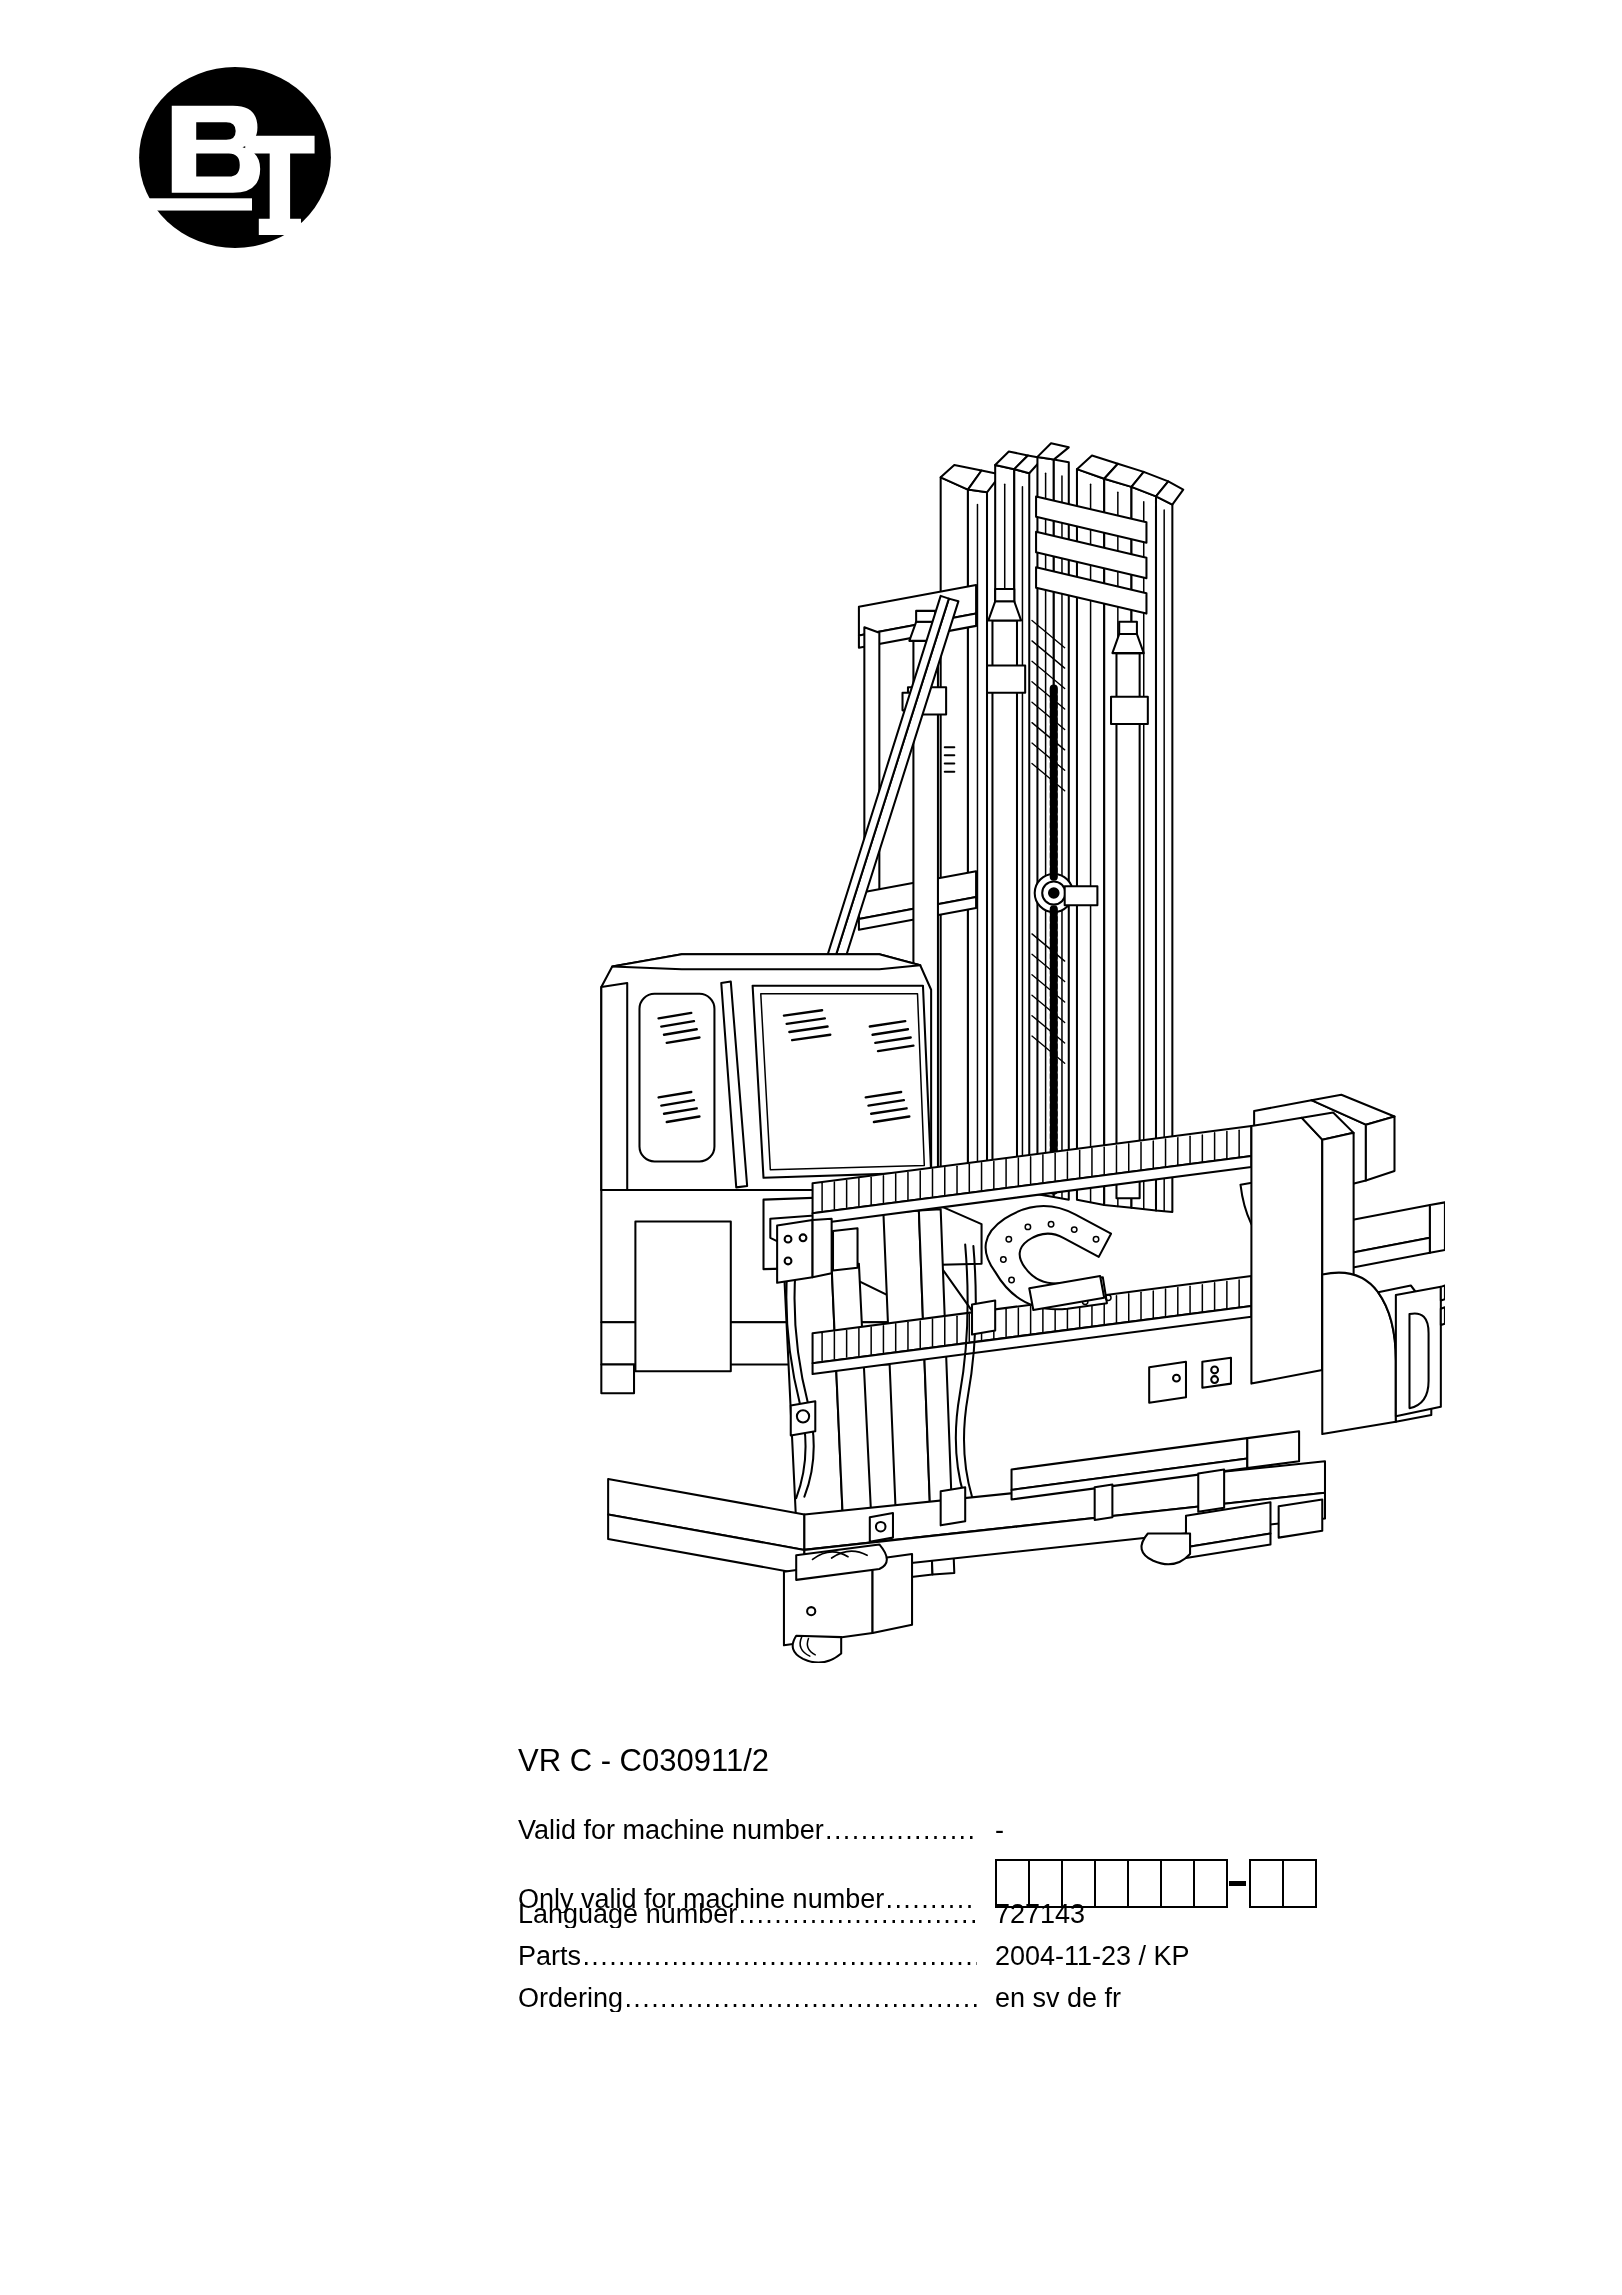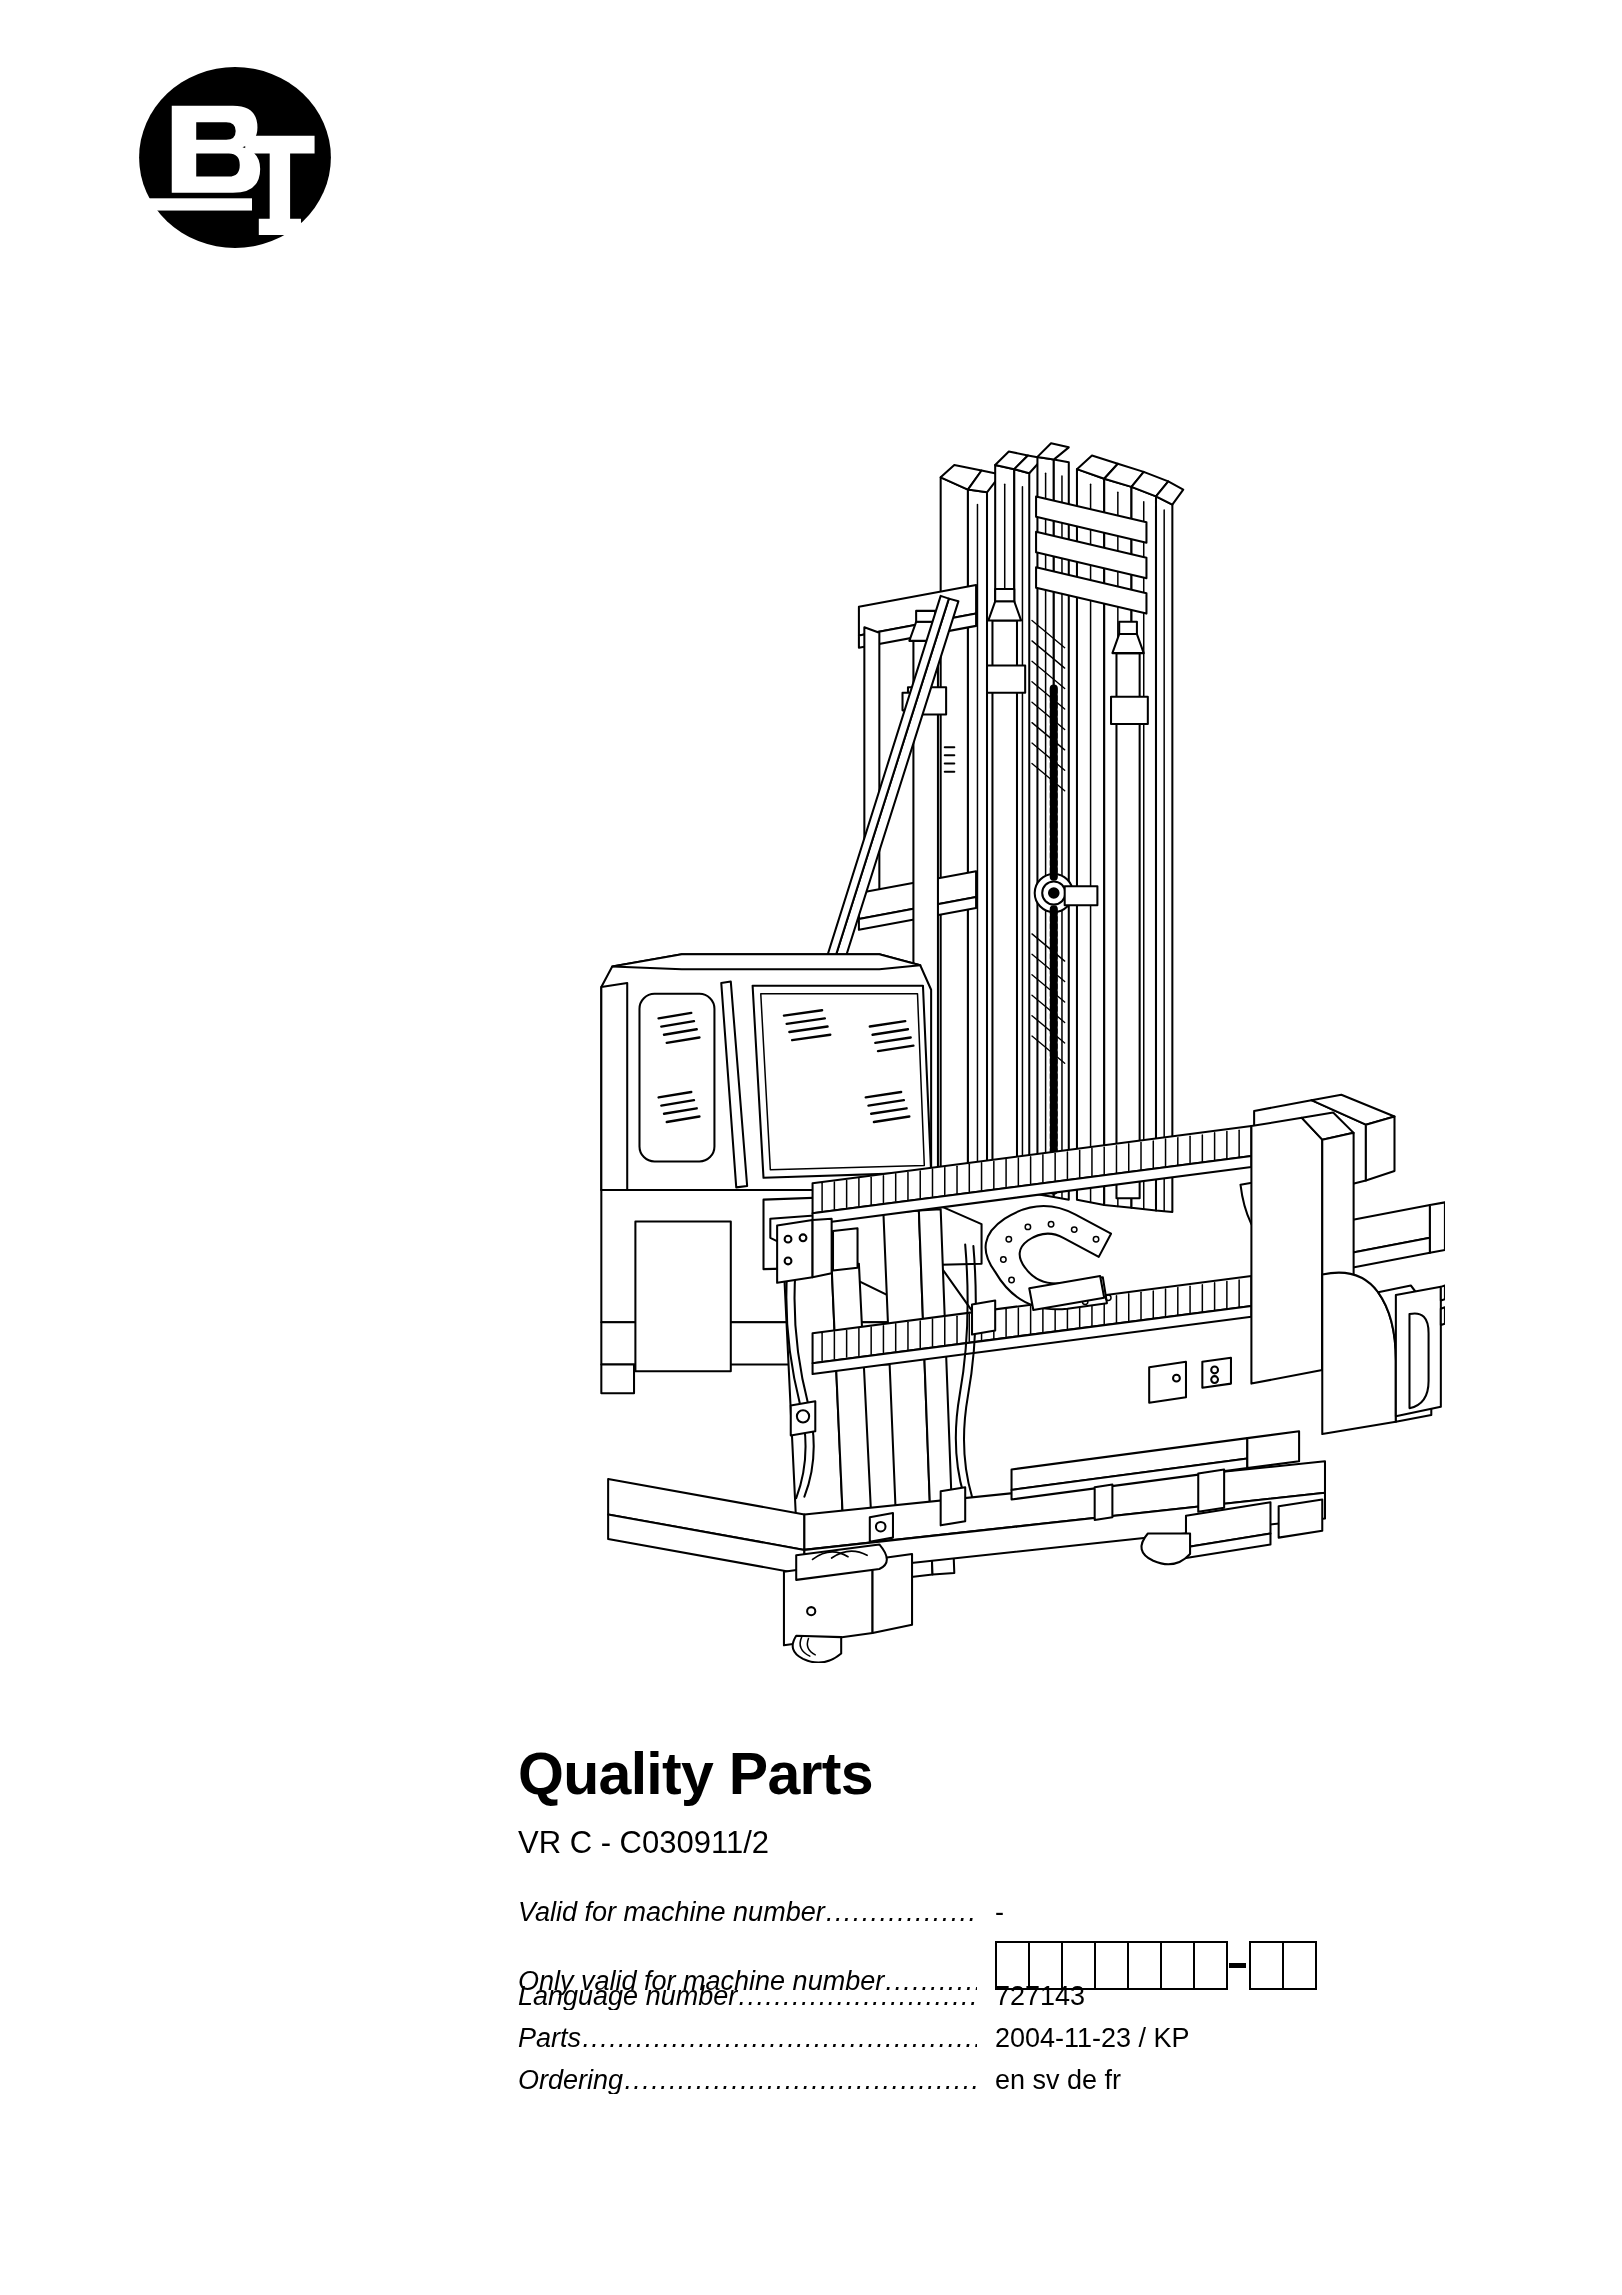--- a/index.html
+++ b/index.html
@@ -24,21 +24,21 @@
                 margin:0 0 41px 0;}
 
   .spec-row{display:flex;align-items:baseline;height:42px;
             font-size:27px;line-height:1;}
   .spec-label{white-space:nowrap;}
   .spec-dots{flex:0 0 auto;overflow:hidden;white-space:nowrap;
              letter-spacing:1.4px;margin-left:1.4px;}
   .spec-value{flex:0 0 auto;width:423px;padding-left:17.7px;white-space:nowrap;}
 
   
-  .spec-left{width:477px;display:flex;align-items:flex-start;overflow:hidden;font-style:italic;}
+  .spec-left{width:477px;display:flex;align-items:flex-start;overflow:hidden;}
 
   
   .mn-boxes{display:flex;align-items:center;}
   .mn-box{width:35px;height:49px;border:2px solid #000;
           box-sizing:border-box;margin-right:-2px;background:#fff;}
   .mn-dash{width:17.7px;height:4.8px;background:#000;margin:0 2.7px;}
 </style>
 </head>
 <body>
 
@@ -417,21 +417,20 @@
       <circle cx="962" cy="1400" r="5"></circle>
           <circle cx="962" cy="1414" r="5"></circle>
     </g>
 
   </g>
 </svg>
 </div>
 
 <div id="titleblock">
 
-  <div id="doc-title">Quality Parts</div>
 
   <div id="doc-subtitle">VR C - C030911/2</div>
 
   <div class="spec-row">
     <div class="spec-left">
       <span class="spec-label">Valid for machine number</span>
       <span class="spec-dots">....................</span>
     </div>
     <div class="spec-value">-</div>
   </div>

